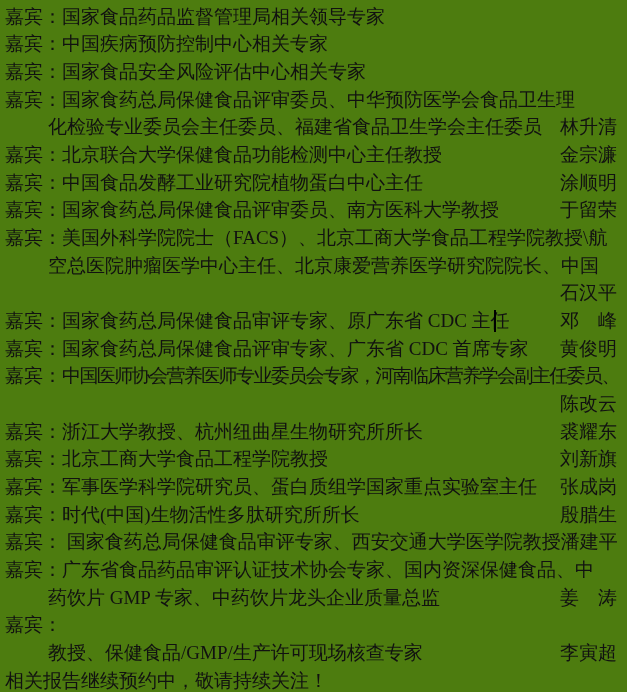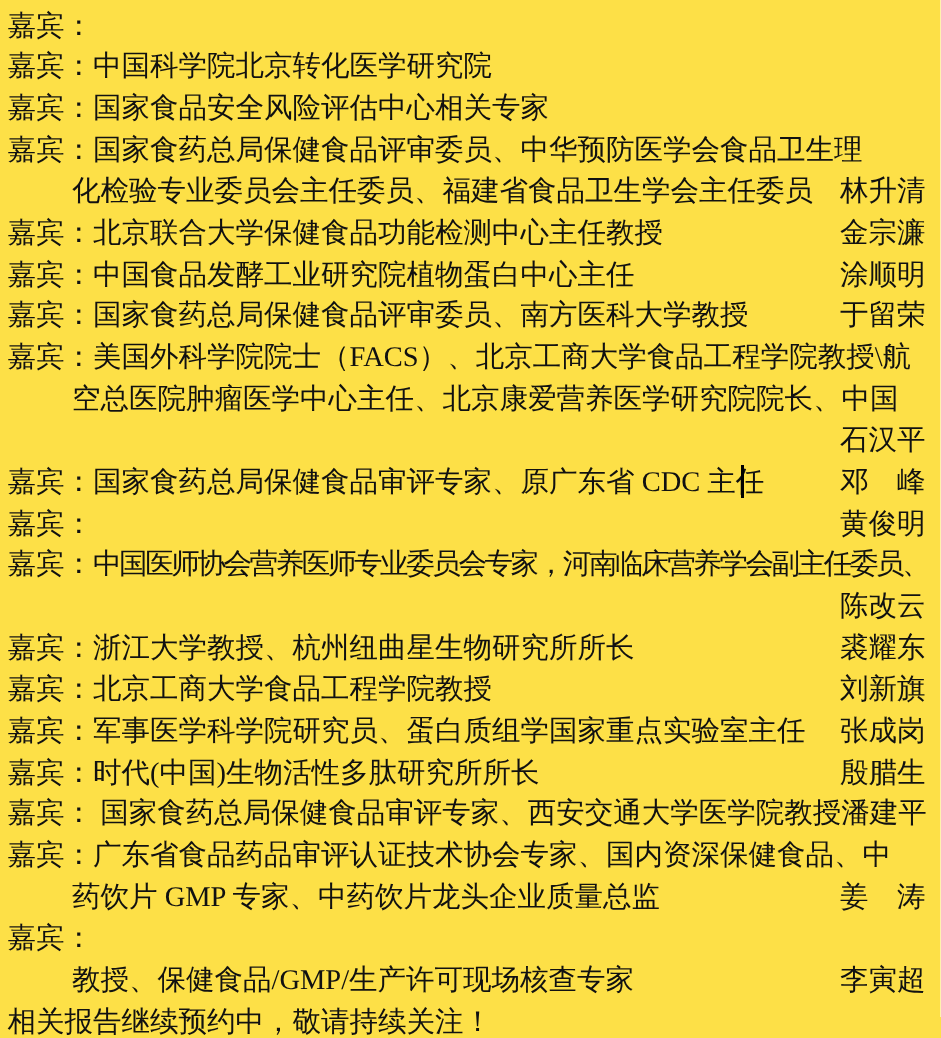--- a/index.html
+++ b/index.html
@@ -6,21 +6,21 @@
     margin: 0;
     padding: 0;
     background: #ffffff;
   }
   .doc {
     position: relative;
     width: 627px;
     height: 692px;
     box-sizing: border-box;
     padding: 3px 10px 0 5px;
-    background: #fde047;
+    background: #4d7c0f;
     font-family: "Liberation Serif", "DejaVu Serif", serif;
     font-size: 19px;
     color: #111111;
     overflow: hidden;
   }
   .row {
     position: relative;
     height: 27.66px;
     display: flex;
     align-items: center;
@@ -46,26 +46,27 @@
   }
   .footer-line { white-space: pre; }
 </style>
 </head>
 <body>
 
 <div class="doc">
 
   <div class="row">
     <span class="prefix">嘉宾：</span>
-    <span class="name"></span>
-  </div>
-
-  <div class="row">
-    <span class="prefix">嘉宾：</span>
-    <span class="text">中国科学院北京转化医学研究院</span>
+    <span class="text">国家食品药品监督管理局相关领导专家</span>
+    <span class="name"></span>
+  </div>
+
+  <div class="row">
+    <span class="prefix">嘉宾：</span>
+    <span class="text">中国疾病预防控制中心相关专家</span>
     <span class="name"></span>
   </div>
 
   <div class="row">
     <span class="prefix">嘉宾：</span>
     <span class="text">国家食品安全风险评估中心相关专家</span>
     <span class="name"></span>
   </div>
 
   <div class="row">
@@ -117,20 +118,21 @@
 
   <div class="row">
     <span class="prefix">嘉宾：</span>
     <span class="text">国家食药总局保健食品审评专家、原广东省 CDC 主任</span>
     <span class="cursor"></span>
     <span class="name">邓　峰</span>
   </div>
 
   <div class="row">
     <span class="prefix">嘉宾：</span>
+    <span class="text">国家食药总局保健食品评审专家、广东省 CDC 首席专家</span>
     <span class="name">黄俊明</span>
   </div>
 
   <div class="row tight">
     <span class="prefix">嘉宾：</span>
     <span class="text">中国医师协会营养医师专业委员会专家，河南临床营养学会副主任委员、</span>
     <span class="name"></span>
   </div>
 
   <div class="row cont semi-tight">

